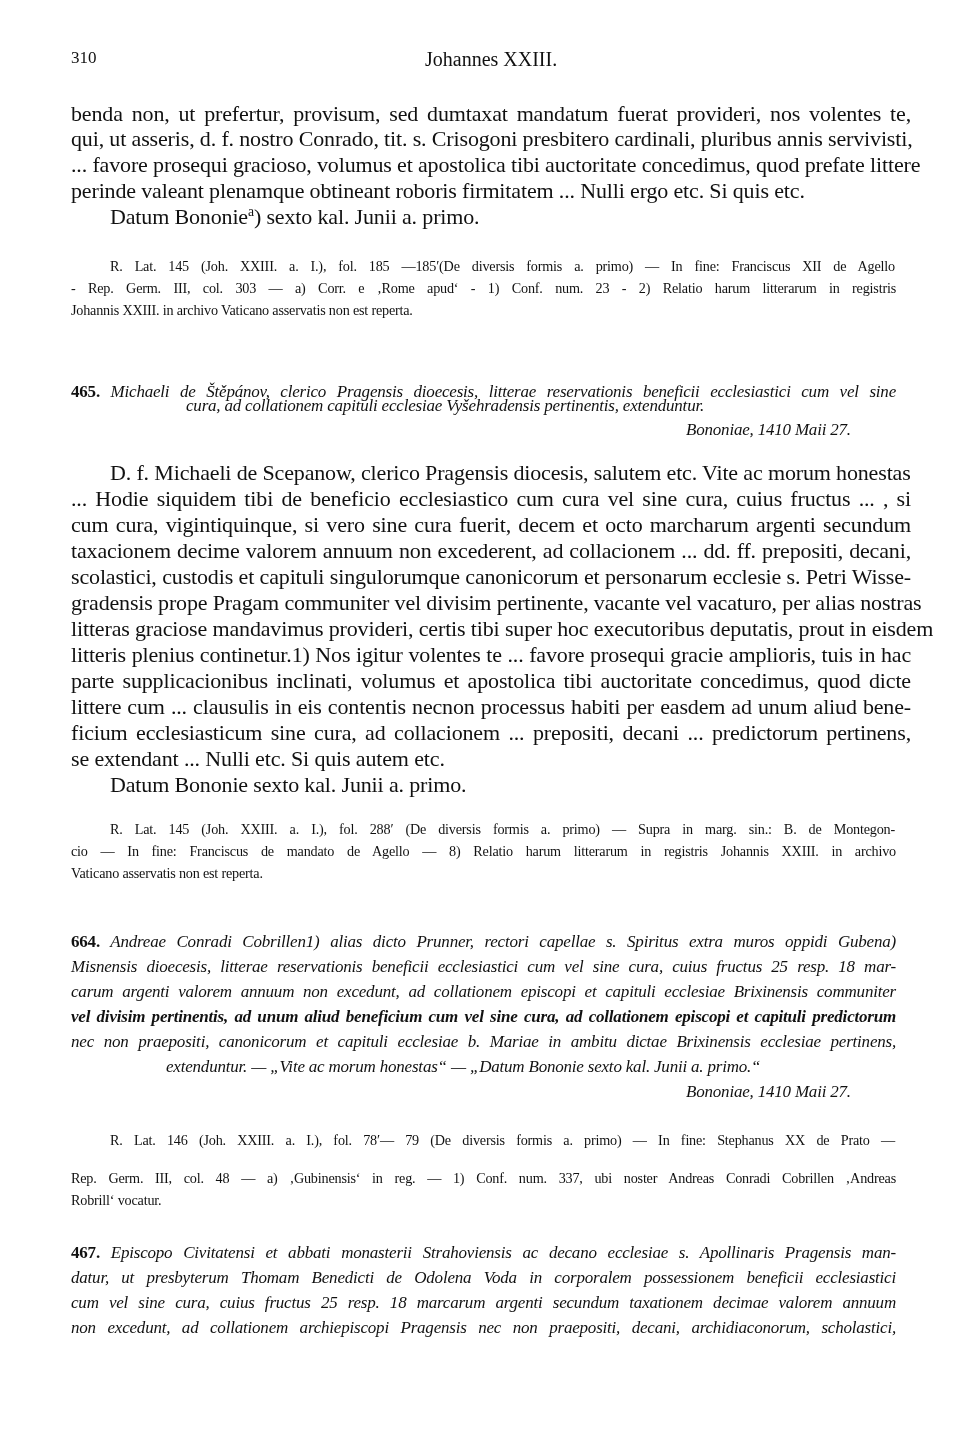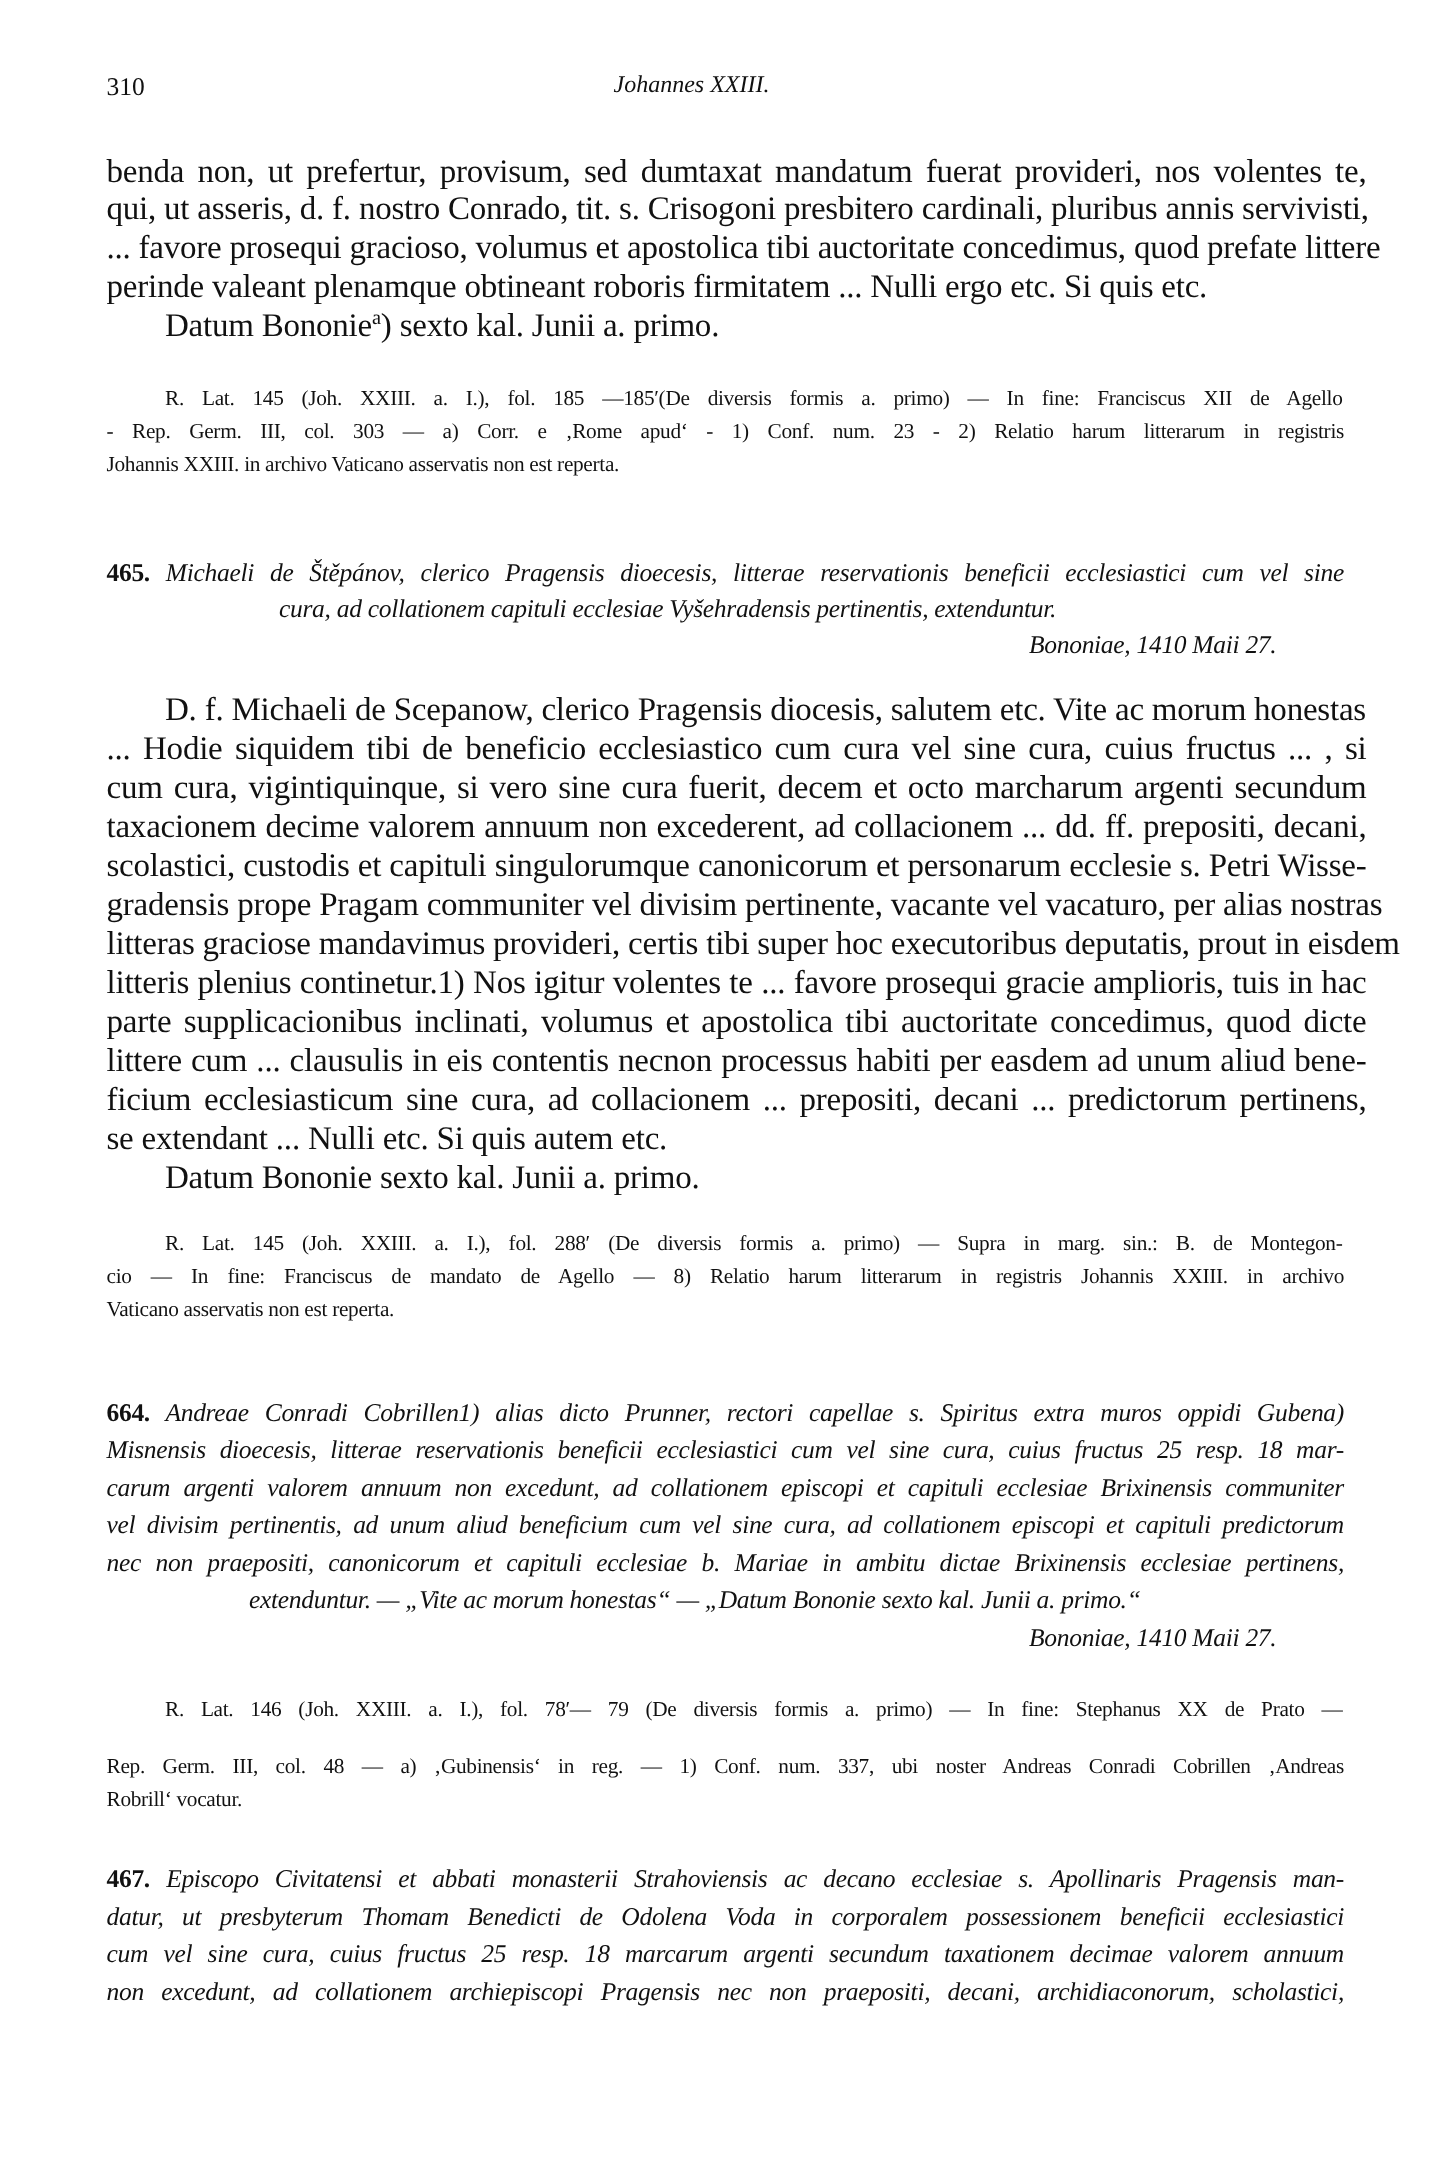--- a/index.html
+++ b/index.html
@@ -1,20 +1,20 @@
 <!DOCTYPE html>
 <html><head>
 <meta charset="utf-8">
 <style>
   html, body { margin:0; padding:0; background:#ffffff; }
   body { width:960px; height:1444px; position:relative; overflow:hidden; color:#111; font-family:"Liberation Serif", serif; }
   .page { position:absolute; left:0; top:0; width:960px; height:1444px; }
   .abs { position:absolute; white-space:nowrap; }
   .hdr-num { left:71px; top:48px; font-size:17px; }
-  .hdr-title { left:409px; top:48px; font-size:16px;font-style:italic; }
+  .hdr-title { left:425px; top:48px; font-size:20px; }
   .body-line { font-size:22px; letter-spacing:-0.15px; }
   .just { display:block; text-align:justify; text-align-last:justify; width:840px; }
   .note-line { font-size:14.2px; letter-spacing:-0.2px; }
   .note-just { display:block; text-align:justify; text-align-last:justify; width:825px; }
   .reg { font-size:17px; font-style:italic; letter-spacing:-0.2px; }
   .reg-just { display:block; text-align:justify; text-align-last:justify; width:825px; }
   .num { font-weight:bold; font-style:normal; }
   .sup { font-size:0.62em; vertical-align:super; line-height:0; }
 </style>
 </head>
@@ -33,21 +33,21 @@
     <div class="abs body-line" style="left:110px; top:204px;">
       <span>Datum Bononie</span><span class="sup">a</span><span>) sexto kal. Junii a. primo.</span>
     </div>
     <span class="abs note-line note-just" style="left:110px; top:258px; width:785px;">R. Lat. 145 (Joh. XXIII. a. I.), fol. 185 —185′(De diversis formis a. primo) — In fine: Franciscus XII de Agello</span>
     <span class="abs note-line note-just" style="left:71px; top:280px;">- Rep. Germ. III, col. 303 — a) Corr. e ‚Rome apud‘ - 1) Conf. num. 23 - 2) Relatio harum litterarum in registris</span>
     <span class="abs note-line" style="left:71px; top:302px;">Johannis XXIII. in archivo Vaticano asservatis non est reperta.</span>
   </div>
 
   <div>
     <div class="abs reg" style="left:71px; top:372px; width:825px;">
-      <span class="reg-just" style="width:825px;"><span class="num">465.</span> <span>Michaeli de Štěpánov, clerico Pragensis dioecesis, litterae reservationis beneficii ecclesiastici cum vel sine</span></span>
+      <span class="reg-just" style="width:825px;margin-top:10px;"><span class="num">465.</span> <span>Michaeli de Štěpánov, clerico Pragensis dioecesis, litterae reservationis beneficii ecclesiastici cum vel sine</span></span>
     </div>
     <span class="abs reg" style="left:186px; top:396px;">cura, ad collationem capituli ecclesiae Vyšehradensis pertinentis, extenduntur.</span>
     <span class="abs reg" style="left:686px; top:420px;">Bononiae, 1410 Maii 27.</span>
 
     <span class="abs body-line just" style="left:110px; top:460px; width:800px;">D. f. Michaeli de Scepanow, clerico Pragensis diocesis, salutem etc. Vite ac morum honestas</span>
     <span class="abs body-line just" style="left:71px; top:486px;">... Hodie siquidem tibi de beneficio ecclesiastico cum cura vel sine cura, cuius fructus ... , si</span>
     <span class="abs body-line just" style="left:71px; top:512px;">cum cura, vigintiquinque, si vero sine cura fuerit, decem et octo marcharum argenti secundum</span>
     <span class="abs body-line just" style="left:71px; top:538px;">taxacionem decime valorem annuum non excederent, ad collacionem ... dd. ff. prepositi, decani,</span>
     <span class="abs body-line just" style="left:71px; top:564px;">scolastici, custodis et capituli singulorumque canonicorum et personarum ecclesie s. Petri Wisse-</span>
     <span class="abs body-line just" style="left:71px; top:590px;">gradensis prope Pragam communiter vel divisim pertinente, vacante vel vacaturo, per alias nostras</span>
@@ -63,21 +63,21 @@
     <span class="abs note-line note-just" style="left:71px; top:843px;">cio — In fine: Franciscus de mandato de Agello — 8) Relatio harum litterarum in registris Johannis XXIII. in archivo</span>
     <span class="abs note-line" style="left:71px; top:865px;">Vaticano asservatis non est reperta.</span>
   </div>
 
   <div>
     <div class="abs reg" style="left:71px; top:932px; width:825px;">
       <span class="reg-just"><span class="num">664.</span> <span>Andreae Conradi Cobrillen1) alias dicto Prunner, rectori capellae s. Spiritus extra muros oppidi Gubena)</span></span>
     </div>
     <span class="abs reg reg-just" style="left:71px; top:957px;">Misnensis dioecesis, litterae reservationis beneficii ecclesiastici cum vel sine cura, cuius fructus 25 resp. 18 mar-</span>
     <span class="abs reg reg-just" style="left:71px; top:982px;">carum argenti valorem annuum non excedunt, ad collationem episcopi et capituli ecclesiae Brixinensis communiter</span>
-    <span class="abs reg reg-just" style="left:71px; top:1007px;">vel divisim pertinentis, ad unum aliud beneficium cum vel sine cura, ad collationem episcopi et capituli predictorum</span>
+    <span class="abs reg reg-just" style="left:71px; top:1007px;font-weight:bold;">vel divisim pertinentis, ad unum aliud beneficium cum vel sine cura, ad collationem episcopi et capituli predictorum</span>
     <span class="abs reg reg-just" style="left:71px; top:1032px;">nec non praepositi, canonicorum et capituli ecclesiae b. Mariae in ambitu dictae Brixinensis ecclesiae pertinens,</span>
     <span class="abs reg" style="left:166px; top:1057px;">extenduntur. — „Vite ac morum honestas“ — „Datum Bononie sexto kal. Junii a. primo.“</span>
     <span class="abs reg" style="left:686px; top:1082px;">Bononiae, 1410 Maii 27.</span>
 
     <span class="abs note-line note-just" style="left:110px; top:1132px; width:785px;">R. Lat. 146 (Joh. XXIII. a. I.), fol. 78′— 79 (De diversis formis a. primo) — In fine: Stephanus XX de Prato —</span>
     <span class="abs note-line note-just" style="left:71px; top:1154px;margin-top:16px;">Rep. Germ. III, col. 48 — a) ‚Gubinensis‘ in reg. — 1) Conf. num. 337, ubi noster Andreas Conradi Cobrillen ‚Andreas</span>
     <span class="abs note-line" style="left:71px; top:1176px;margin-top:16px;">Robrill‘ vocatur.</span>
   </div>
 
   <div>

